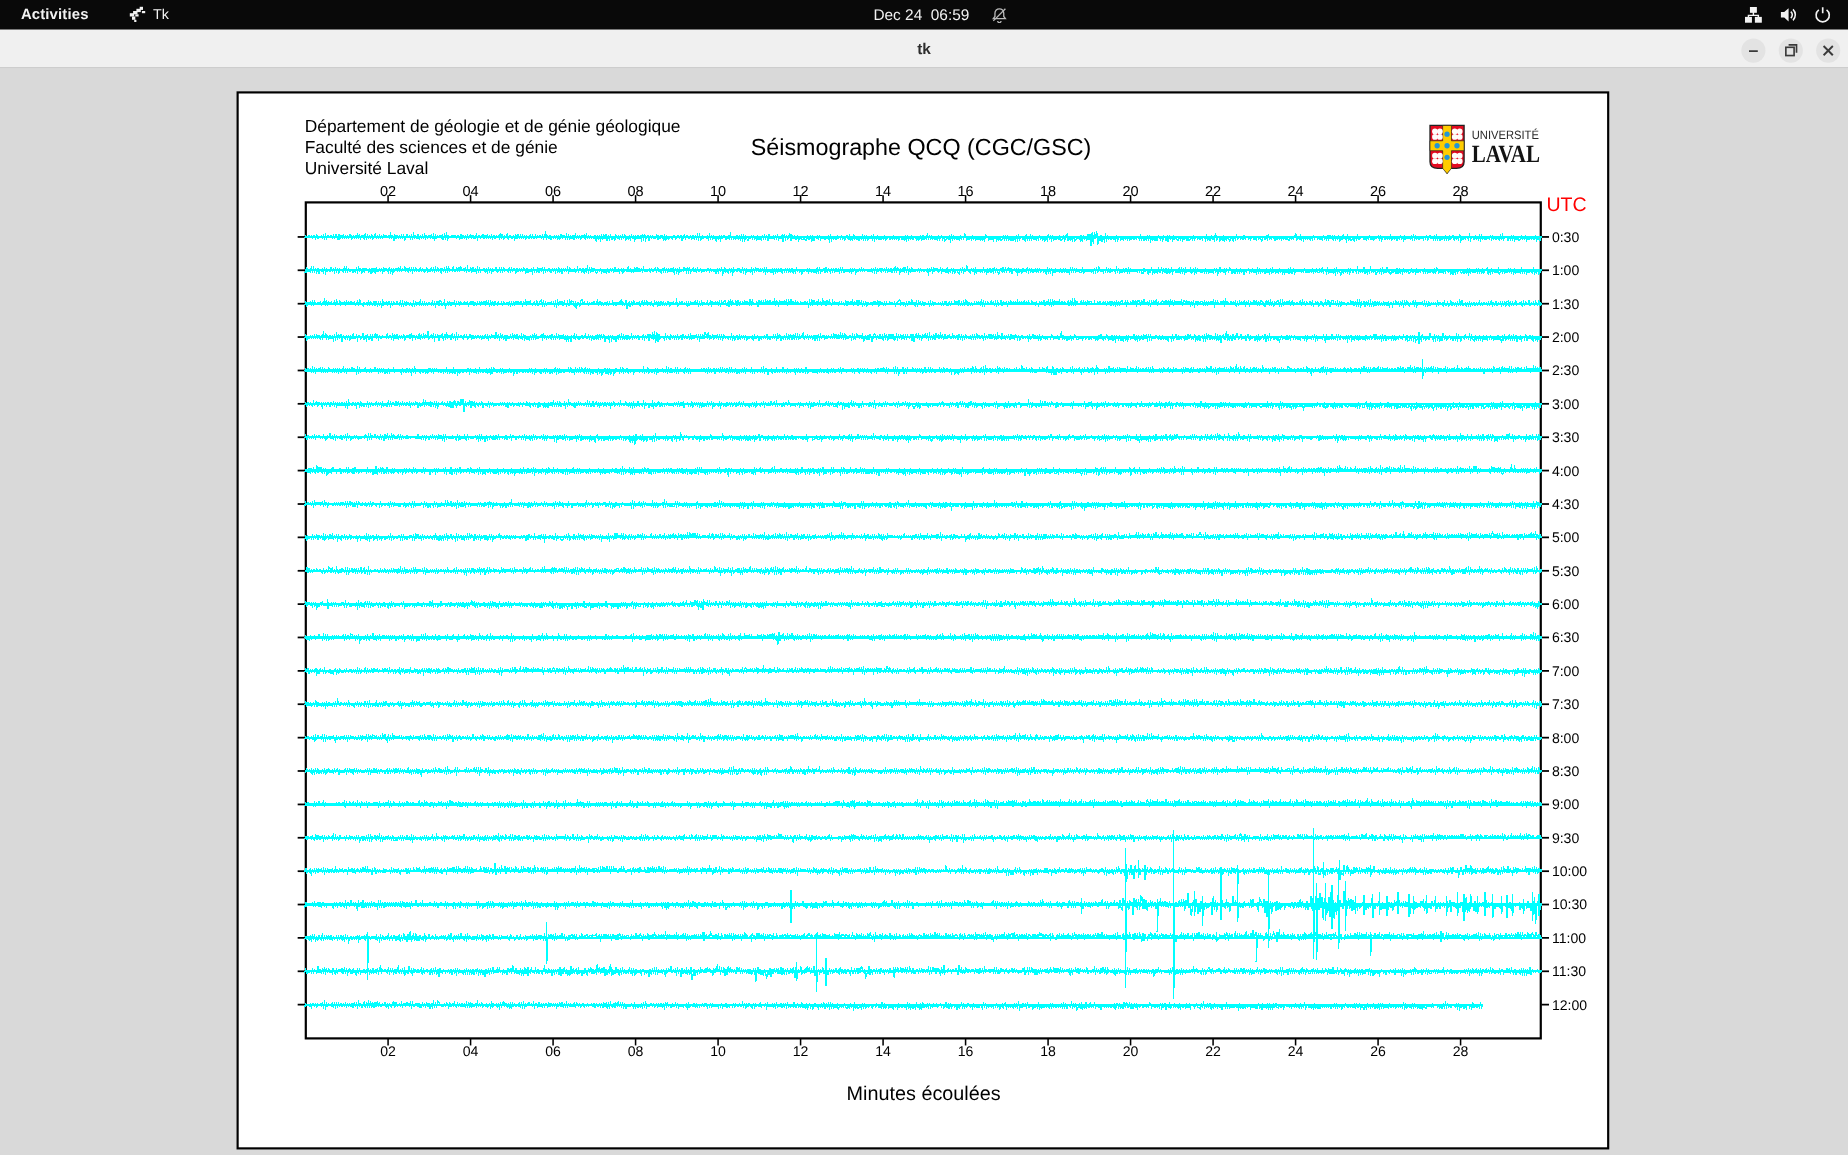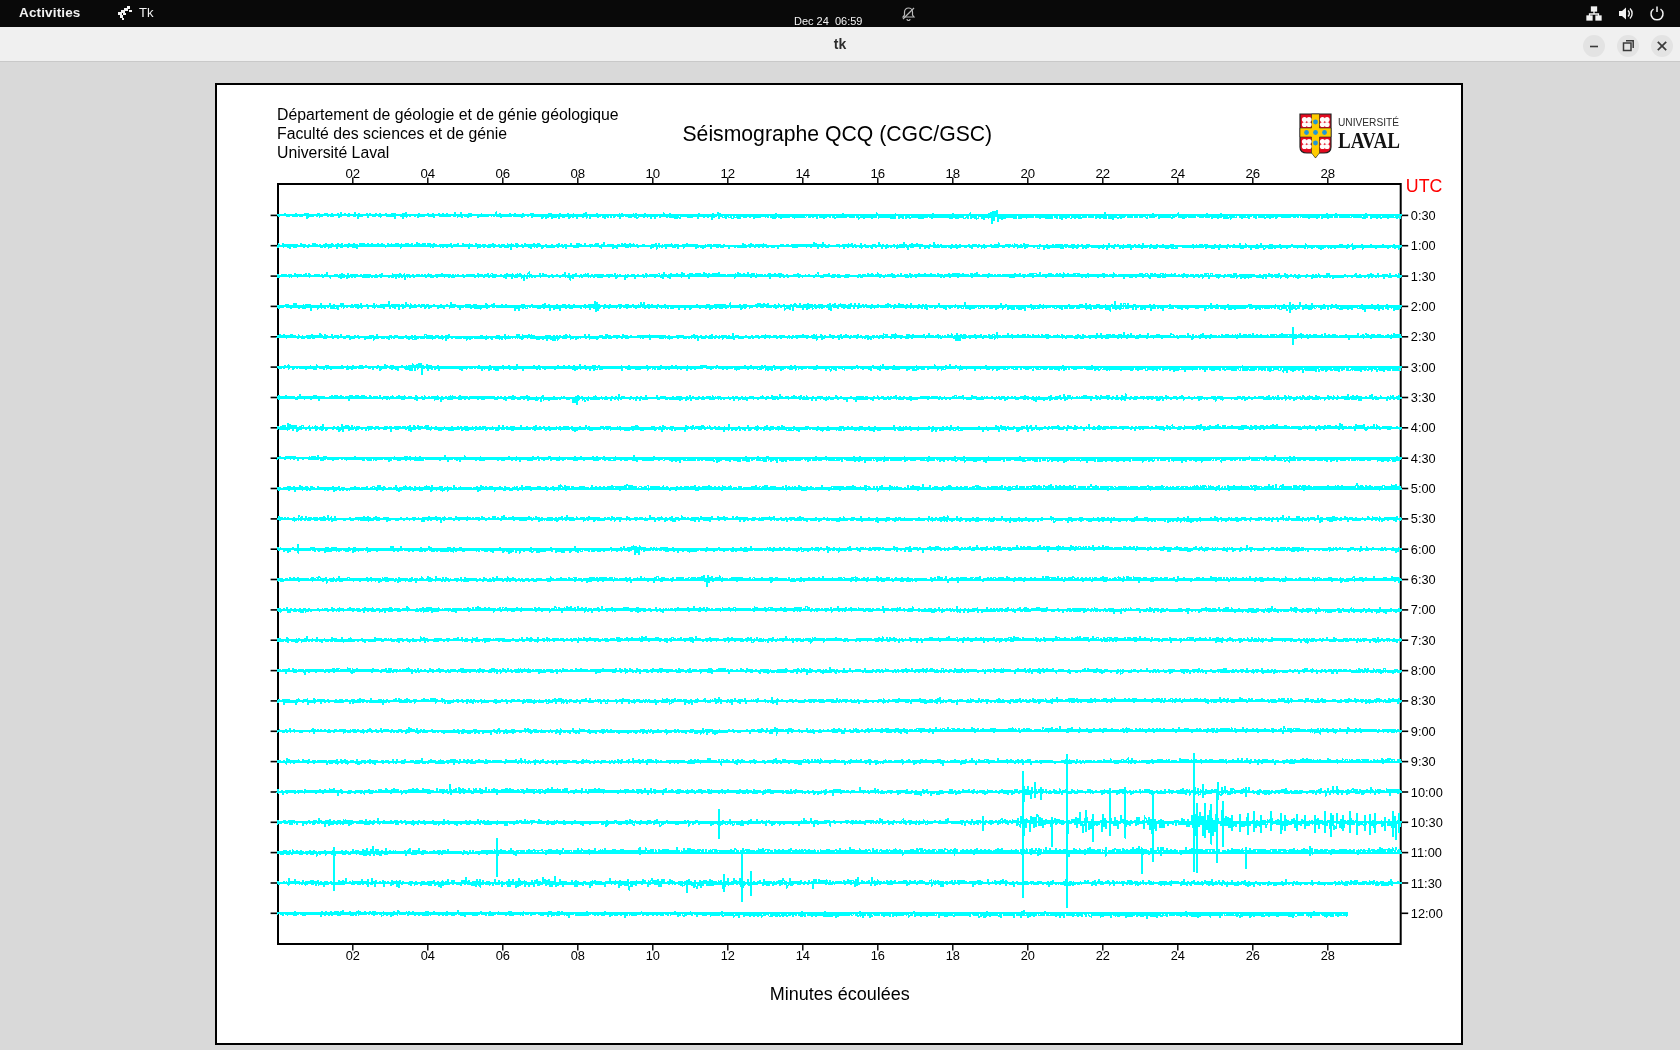--- a/index.html
+++ b/index.html
@@ -19,21 +19,21 @@
         <rect x="8" y="2" width="4" height="3"></rect>
         <rect x="13" y="4" width="3" height="2"></rect>
         <rect x="5" y="4" width="4" height="3"></rect>
         <rect x="2" y="6" width="4" height="3"></rect>
         <rect x="7" y="7" width="3" height="2"></rect>
         <rect x="4" y="9" width="3" height="3"></rect>
         <rect x="6" y="12" width="2" height="2"></rect>
       </g>
   </svg>
   <span style="position:absolute;left:139px;top:5px;">Tk</span>
-  <span style="position:absolute;left:794px;top:15px;font-size:11px;">Dec 24&nbsp; 06:59</span>
+  <span style="position:absolute;left:794px;top:5px;font-size:14px;">Dec 24&nbsp; 06:59</span>
   <svg style="position:absolute;left:901px;top:6px" width="15" height="15" viewBox="0 0 15 15" fill="none" stroke="#b9b9b9" stroke-width="1.2">
     <path d="M7.5 2 a4 4 0 0 1 4 4 v3 l1.5 2 h-11 l1.5 -2 v-3 a4 4 0 0 1 4 -4 z"></path>
     <path d="M6 13 a1.5 1.5 0 0 0 3 0"></path>
     <line x1="2" y1="13" x2="13" y2="2"></line>
   </svg>
   <svg style="position:absolute;left:1586px;top:6px" width="16" height="15" viewBox="0 0 16 15" fill="none" stroke="#f2f2f2" stroke-width="1.3">
     <rect x="5.5" y="1" width="5" height="4" fill="#f2f2f2"></rect>
       <rect x="1" y="10" width="5" height="4" fill="#f2f2f2"></rect>
       <rect x="10" y="10" width="5" height="4" fill="#f2f2f2"></rect>
     <path d="M8 5 v3 M3.5 10 V8 h9 v2"></path>

